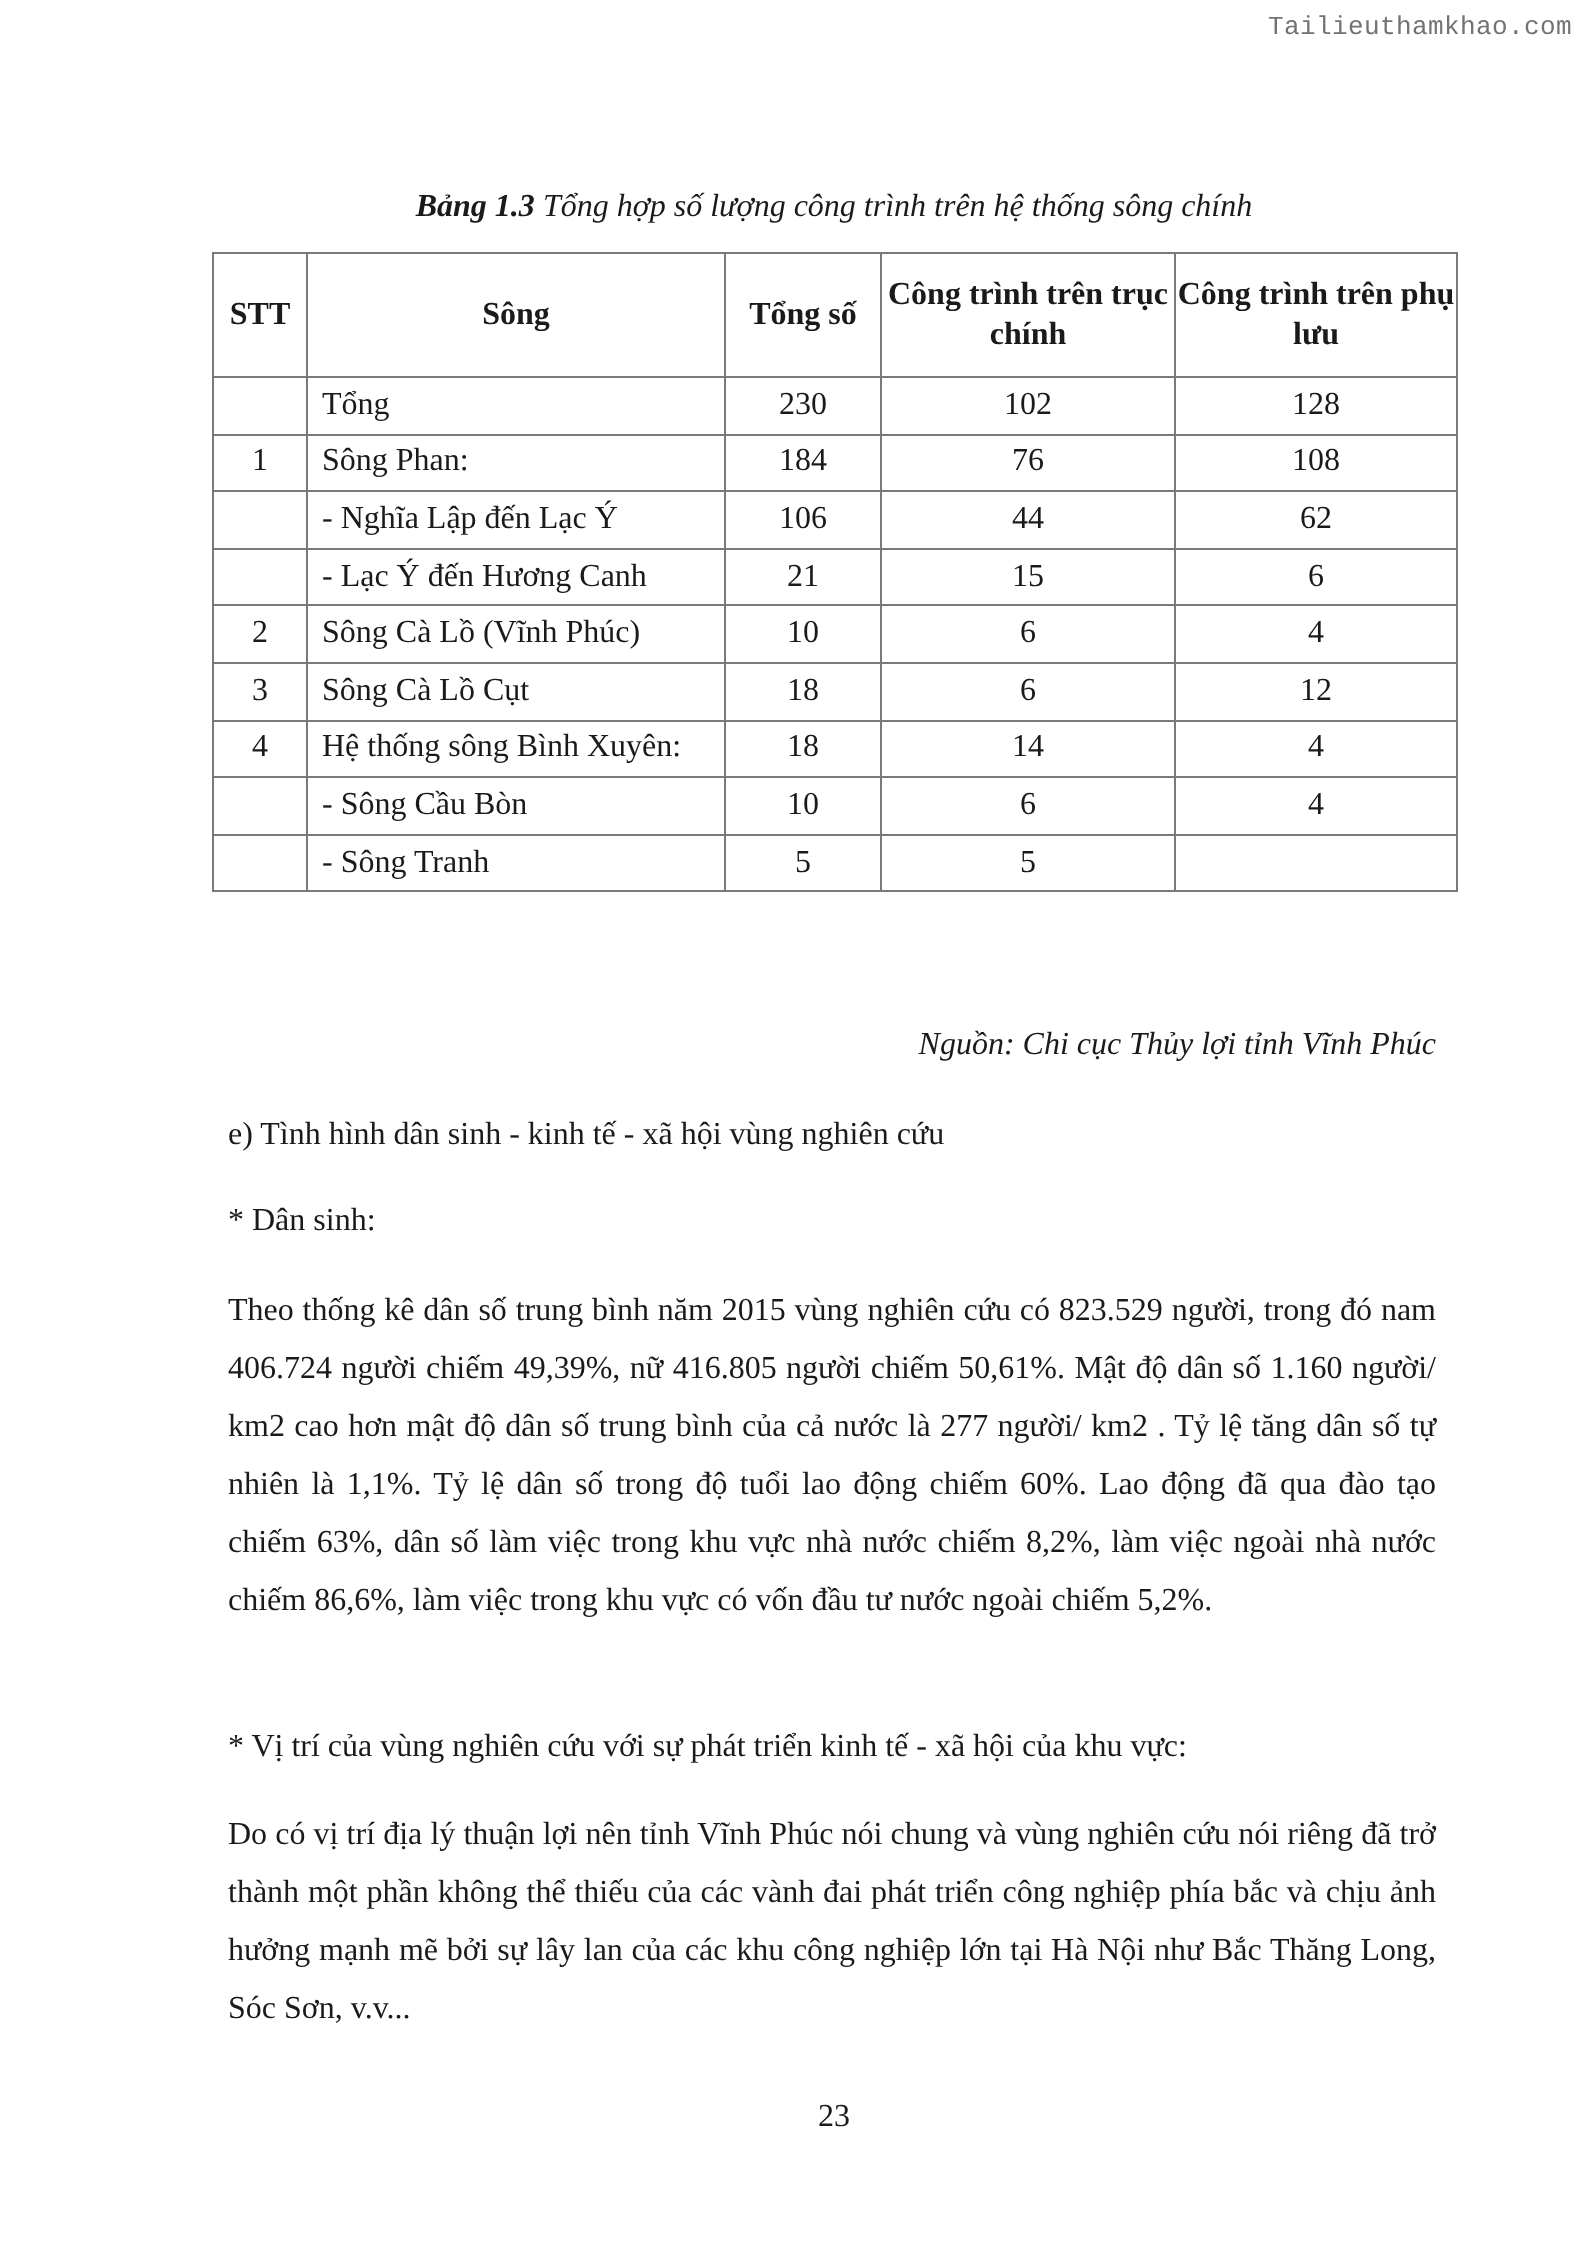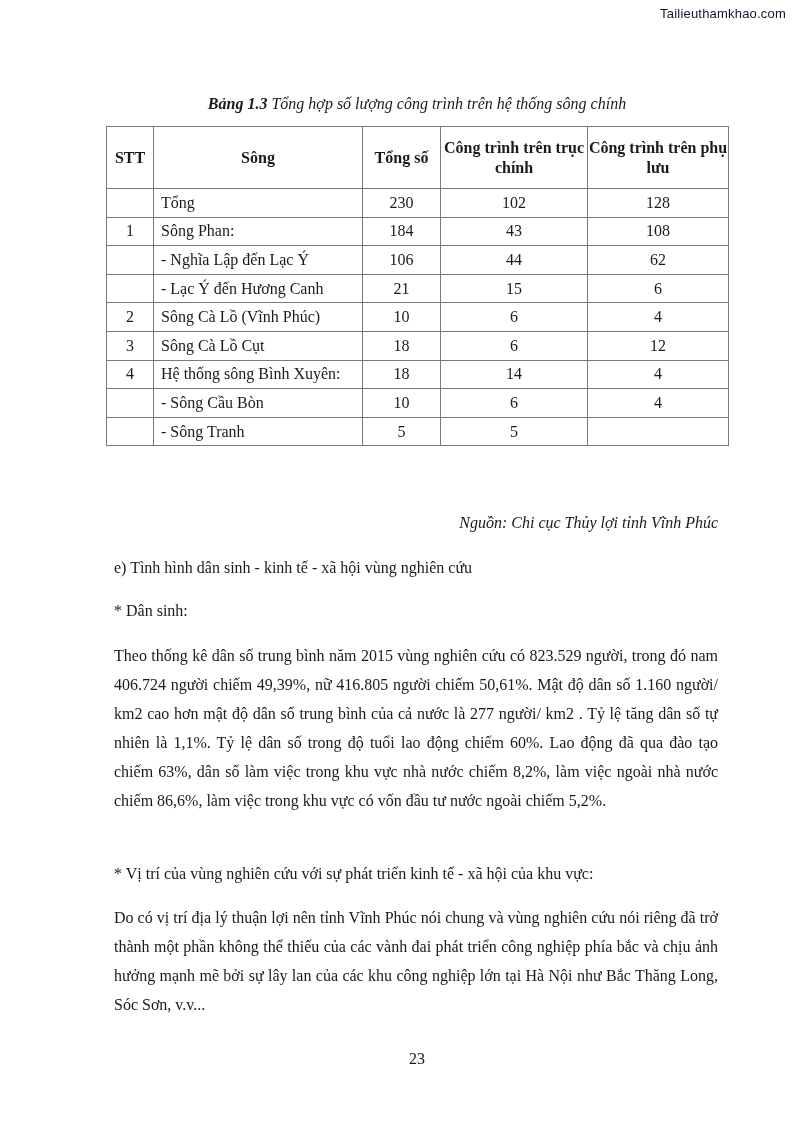--- a/index.html
+++ b/index.html
@@ -12,23 +12,23 @@
       height: 1123px;
       position: relative;
       overflow: hidden;
       font-family: "Liberation Serif", "DejaVu Serif", serif;
       color: #1a1a1a;
     }
     .watermark {
       position: absolute;
       top: 6px;
       right: 8px;
-      font-family: Liberation Sans, sans-serif;
+      font-family: Liberation Mono, monospace;
       font-size: 13px;
-      color: #0f172a;
+      color: #737373;
       letter-spacing: 0.2px;
     }
     .caption {
       position: absolute;
       top: 95px;
       left: 0;
       width: 834px;
       text-align: center;
       font-size: 16px;
       font-style: italic;
@@ -113,21 +113,21 @@
         <td class="c-stt"></td>
         <td class="c-song">Tổng</td>
         <td class="c-tong">230</td>
         <td class="c-truc">102</td>
         <td class="c-phu">128</td>
       </tr>
       <tr>
         <td class="c-stt">1</td>
         <td class="c-song">Sông Phan:</td>
         <td class="c-tong">184</td>
-        <td class="c-truc">43</td>
+        <td class="c-truc">76</td>
         <td class="c-phu">108</td>
       </tr>
       <tr>
         <td class="c-stt"></td>
         <td class="c-song">- Nghĩa Lập đến Lạc Ý</td>
         <td class="c-tong">106</td>
         <td class="c-truc">44</td>
         <td class="c-phu">62</td>
       </tr>
       <tr>

